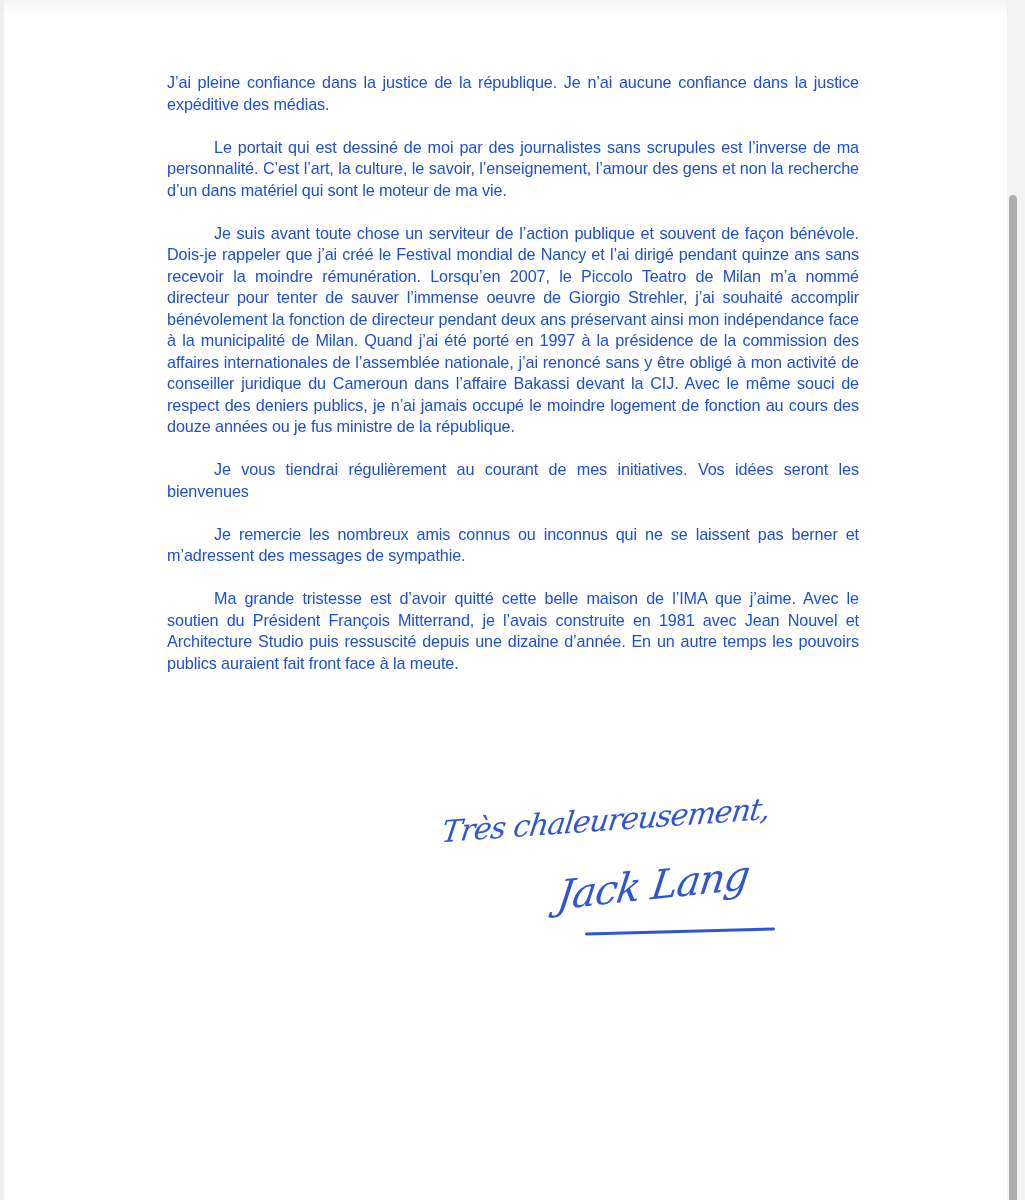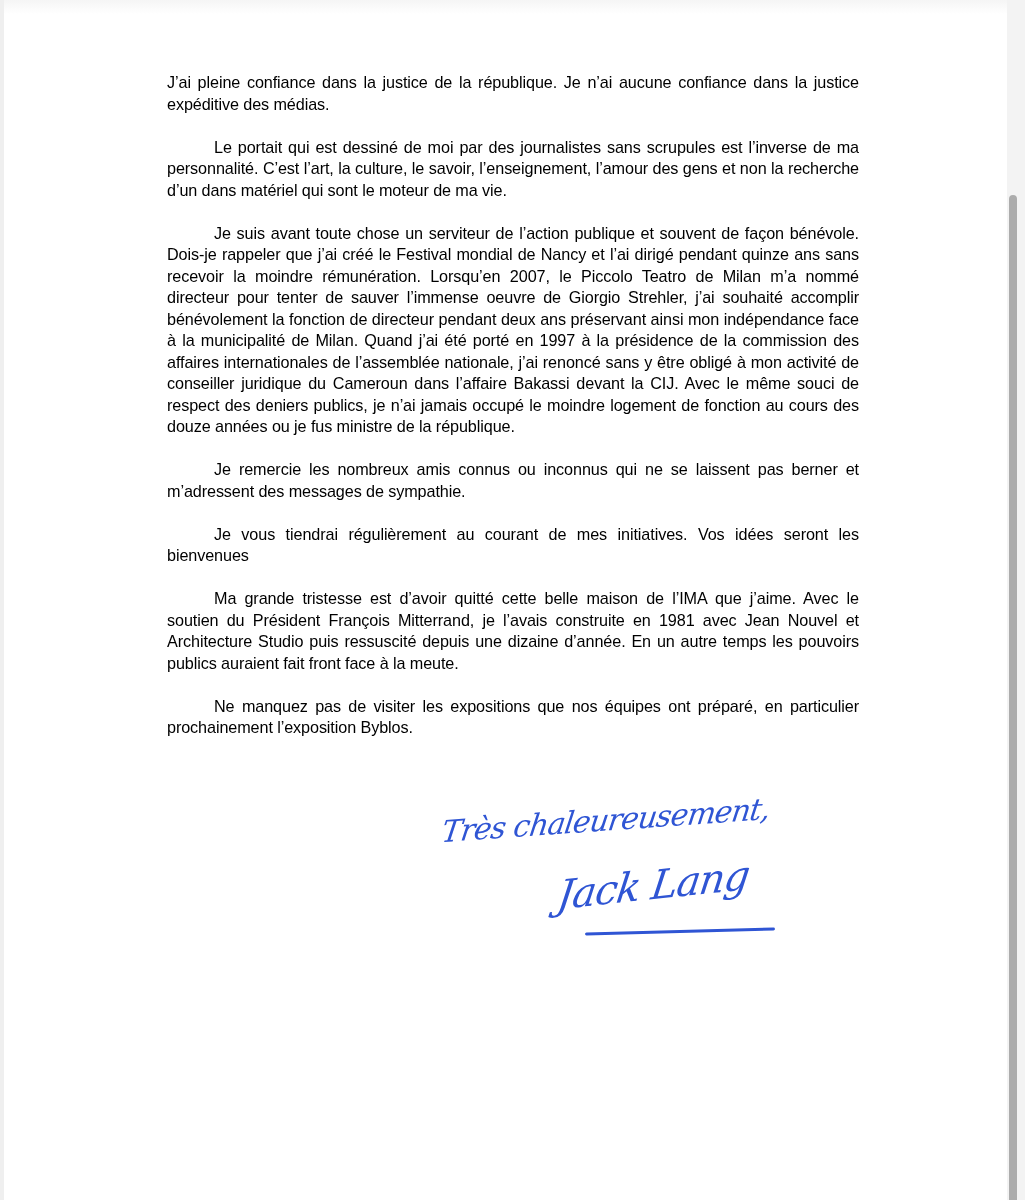--- a/index.html
+++ b/index.html
@@ -19,21 +19,21 @@
   .scroll-thumb {
     position:absolute; left:1009px; top:195px; width:8px; height:1005px;
     background:#acacac; border-radius:4px 4px 0 0;
   }
   .top-band {
     position:absolute; left:4px; top:0; width:1003px; height:14px;
     background:linear-gradient(#f5f5f5,#ffffff);
   }
   .letter {
     position:absolute; left:167px; top:72px; width:692px;
-    color:#000000; font-size:16.2px; line-height:21.5px;
+    color:#1d4ed8; font-size:16.2px; line-height:21.5px;
     text-align:justify; letter-spacing:-0.1px;
   }
   .para { margin:0 0 21.5px 0; }
   .indent { text-indent:47px; }
   .signature-block {
     position:absolute; left:430px; top:810px; width:380px; height:160px;
   }
   .closing {
     position:absolute; left:12px; top:4px;
     font-family:"DejaVu Serif", serif; font-style:italic;
@@ -56,24 +56,23 @@
 </head>
 <body>
 
 <div class="left-edge"></div>
 <div class="top-band"></div>
 
 <div class="letter">
   <p class="para">J’ai pleine confiance dans la justice de la république. Je n’ai aucune confiance dans la justice expéditive des médias.</p>
   <p class="para indent">Le portait qui est dessiné de moi par des journalistes sans scrupules est l’inverse de ma personnalité. C’est l’art, la culture, le savoir, l’enseignement, l’amour des gens et non la recherche d’un dans matériel qui sont le moteur de ma vie.</p>
   <p class="para indent">Je suis avant toute chose un serviteur de l’action publique et souvent de façon bénévole. Dois-je rappeler que j’ai créé le Festival mondial de Nancy et l’ai dirigé pendant quinze ans sans recevoir la moindre rémunération. Lorsqu’en 2007, le Piccolo Teatro de Milan m’a nommé directeur pour tenter de sauver l’immense oeuvre de Giorgio Strehler, j’ai souhaité accomplir bénévolement la fonction de directeur pendant deux ans préservant ainsi mon indépendance face à la municipalité de Milan. Quand j’ai été porté en 1997 à la présidence de la commission des affaires internationales de l’assemblée nationale, j’ai renoncé sans y être obligé à mon activité de conseiller juridique du Cameroun dans l’affaire Bakassi devant la CIJ.  Avec le même souci de respect des deniers publics, je n’ai jamais occupé le moindre logement de fonction au cours des douze années ou je fus ministre de la république.</p>
+  <p class="para indent">Je vous tiendrai régulièrement au courant de mes initiatives. Vos idées seront les bienvenues</p>
   <p class="para indent">Je remercie les nombreux amis connus ou inconnus qui ne se laissent pas berner et m’adressent des messages de sympathie.</p>
-  <p class="para indent">Je vous tiendrai régulièrement au courant de mes initiatives. Vos idées seront les bienvenues</p>
   <p class="para indent">Ma grande tristesse est d’avoir quitté cette belle maison de l’IMA que j’aime. Avec le soutien du Président François Mitterrand, je l’avais construite en 1981 avec Jean Nouvel et Architecture Studio puis ressuscité depuis une dizaine d’année. En un autre temps les pouvoirs publics auraient fait front face à la meute.</p>
-  <p class="para indent">Ne manquez pas de visiter les expositions que nos équipes ont préparé, en particulier prochainement l’exposition Byblos.</p>
 </div>
 
 <div class="signature-block">
   <div class="closing">Très chaleureusement,</div>
   <div class="sig-name">Jack Lang</div>
   <div class="sig-underline"></div>
 </div>
 
 <div class="right-gutter"></div>
 <div class="scroll-thumb"></div>

